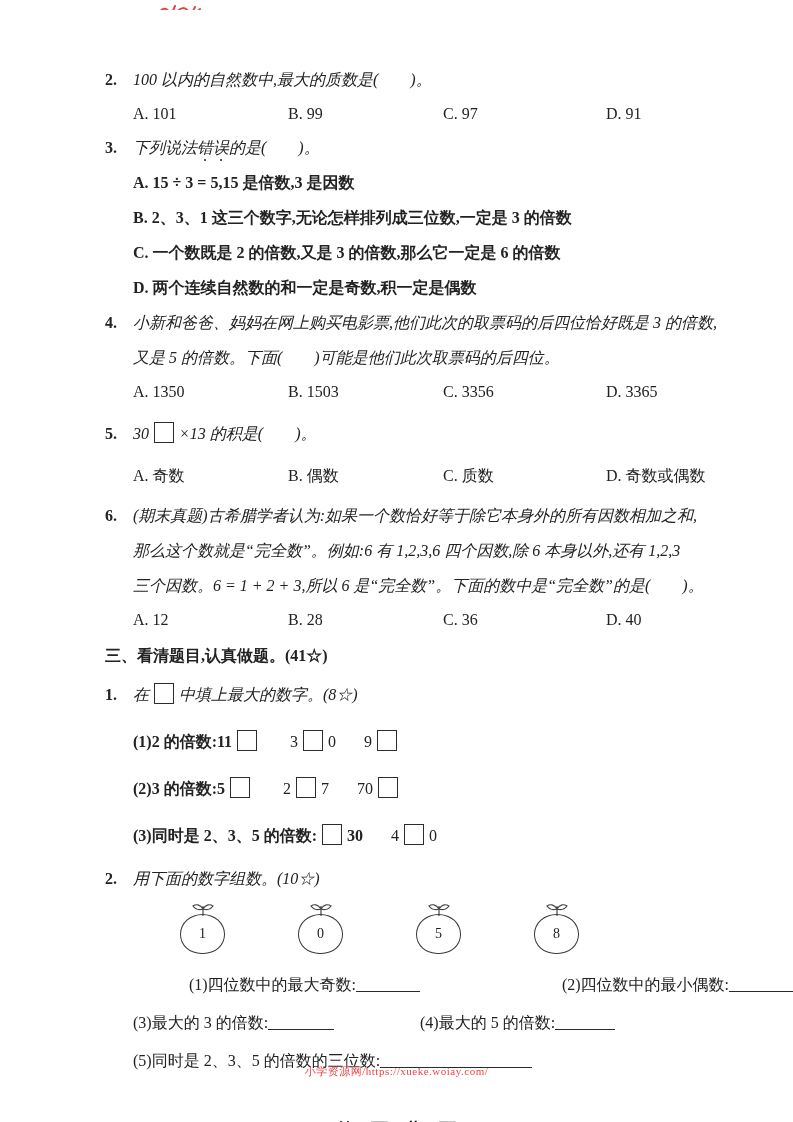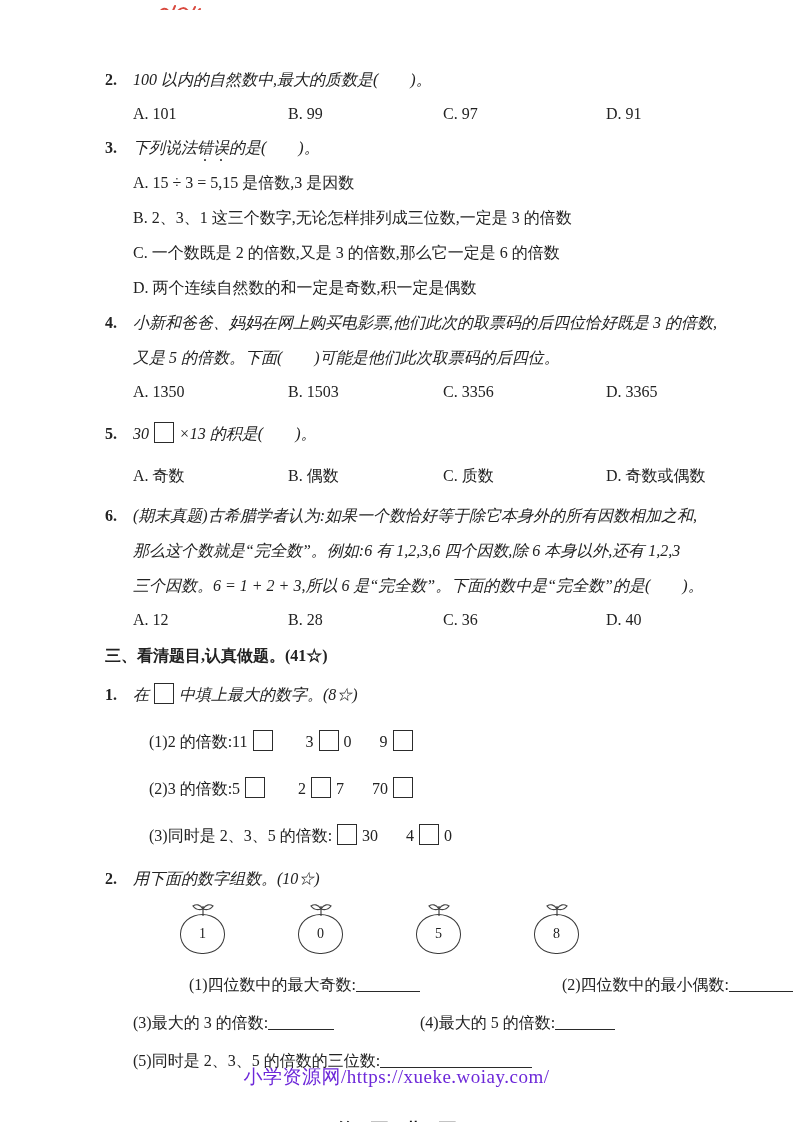--- a/index.html
+++ b/index.html
@@ -13,21 +13,21 @@
 
   .q { display:flex; line-height:35px; }
   .qnum { width:28px; flex:0 0 28px; font-weight:bold; }
   .qbody { flex:1; }
   .hardline { white-space:nowrap; line-height:35px;font-style:italic; }
 
   .opts-row {
     display:grid; grid-template-columns:155px 155px 163px auto;
     padding-left:28px; line-height:33px; white-space:nowrap;
   }
-  .opts-stack > div { padding-left:28px; line-height:35px; white-space:nowrap; }
+  .opts-stack > div { padding-left:28px; line-height:35px; white-space:nowrap;font-weight:bold; }
 
   .emph {
     text-emphasis:filled dot #222; -webkit-text-emphasis:filled dot #222;
     text-emphasis-position:under left; -webkit-text-emphasis-position:under;
   }
 
   .box {
     display:inline-block; width:19px; height:19px;
     border:1.2px solid #2c2c2c; vertical-align:-4px; margin:0 5px;
     background:#fff;
@@ -35,40 +35,40 @@
   .box.lg { width:20px; height:21px; }
 
   .gap8 { margin-top:8px; }
   .gap6 { margin-top:6px; }
   .gap4 { margin-top:4px; }
 
   .sec-title { font-weight:bold; line-height:35px; margin-top:2px; }
 
   .fill-row { padding-left:28px; line-height:35px; margin-top:12px; white-space:nowrap; }
   .fgroup { margin-left:24px; }
-  .fgroup:first-child { margin-left:16px; }
+  .fgroup:first-child { margin-left:0;font-weight:bold; }
 
   .apples { display:flex; gap:73px; padding-left:75px; margin-top:8px; height:50px; align-items:flex-end; }
   .apple { position:relative; display:inline-block; }
   .apple-stem { position:absolute; top:-11px; left:50%; transform:translateX(-50%); width:26px; height:13px; }
   .apple-body {
     display:flex; width:45px; height:40px; border:1.5px solid #3a3a3a;
     border-radius:50% 50% 48% 48%; align-items:center; justify-content:center;
     font-size:14px;
   }
 
   .row2 { display:grid; grid-template-columns:287px auto; padding-left:28px; line-height:38px; white-space:nowrap; }
   .row1 { padding-left:28px; line-height:38px; white-space:nowrap; }
 
   .blank { display:inline-block; border-bottom:1px solid #2a2a2a; height:14px; vertical-align:-2px; }
   .b64 { width:64px; } .b66 { width:66px; } .b60 { width:60px; } .b152 { width:152px; }
 
   .footer-link {
     position:absolute; top:1064px; left:0; width:100%; text-align:center;
-    color:#6d28d9; font-size:19px; letter-spacing:0.5px;
+    color:#ef4444; font-size:11px; letter-spacing:0.5px;
   }
   .footer-page {
     position:absolute; top:1118px; left:0; width:100%; text-align:center;
     font-weight:bold; font-size:17px; color:#111;
   }
 
   .stamp { position:absolute; left:156px; top:0; width:46px; height:10px; overflow:hidden; }
 </style>
 </head>
 <body>

